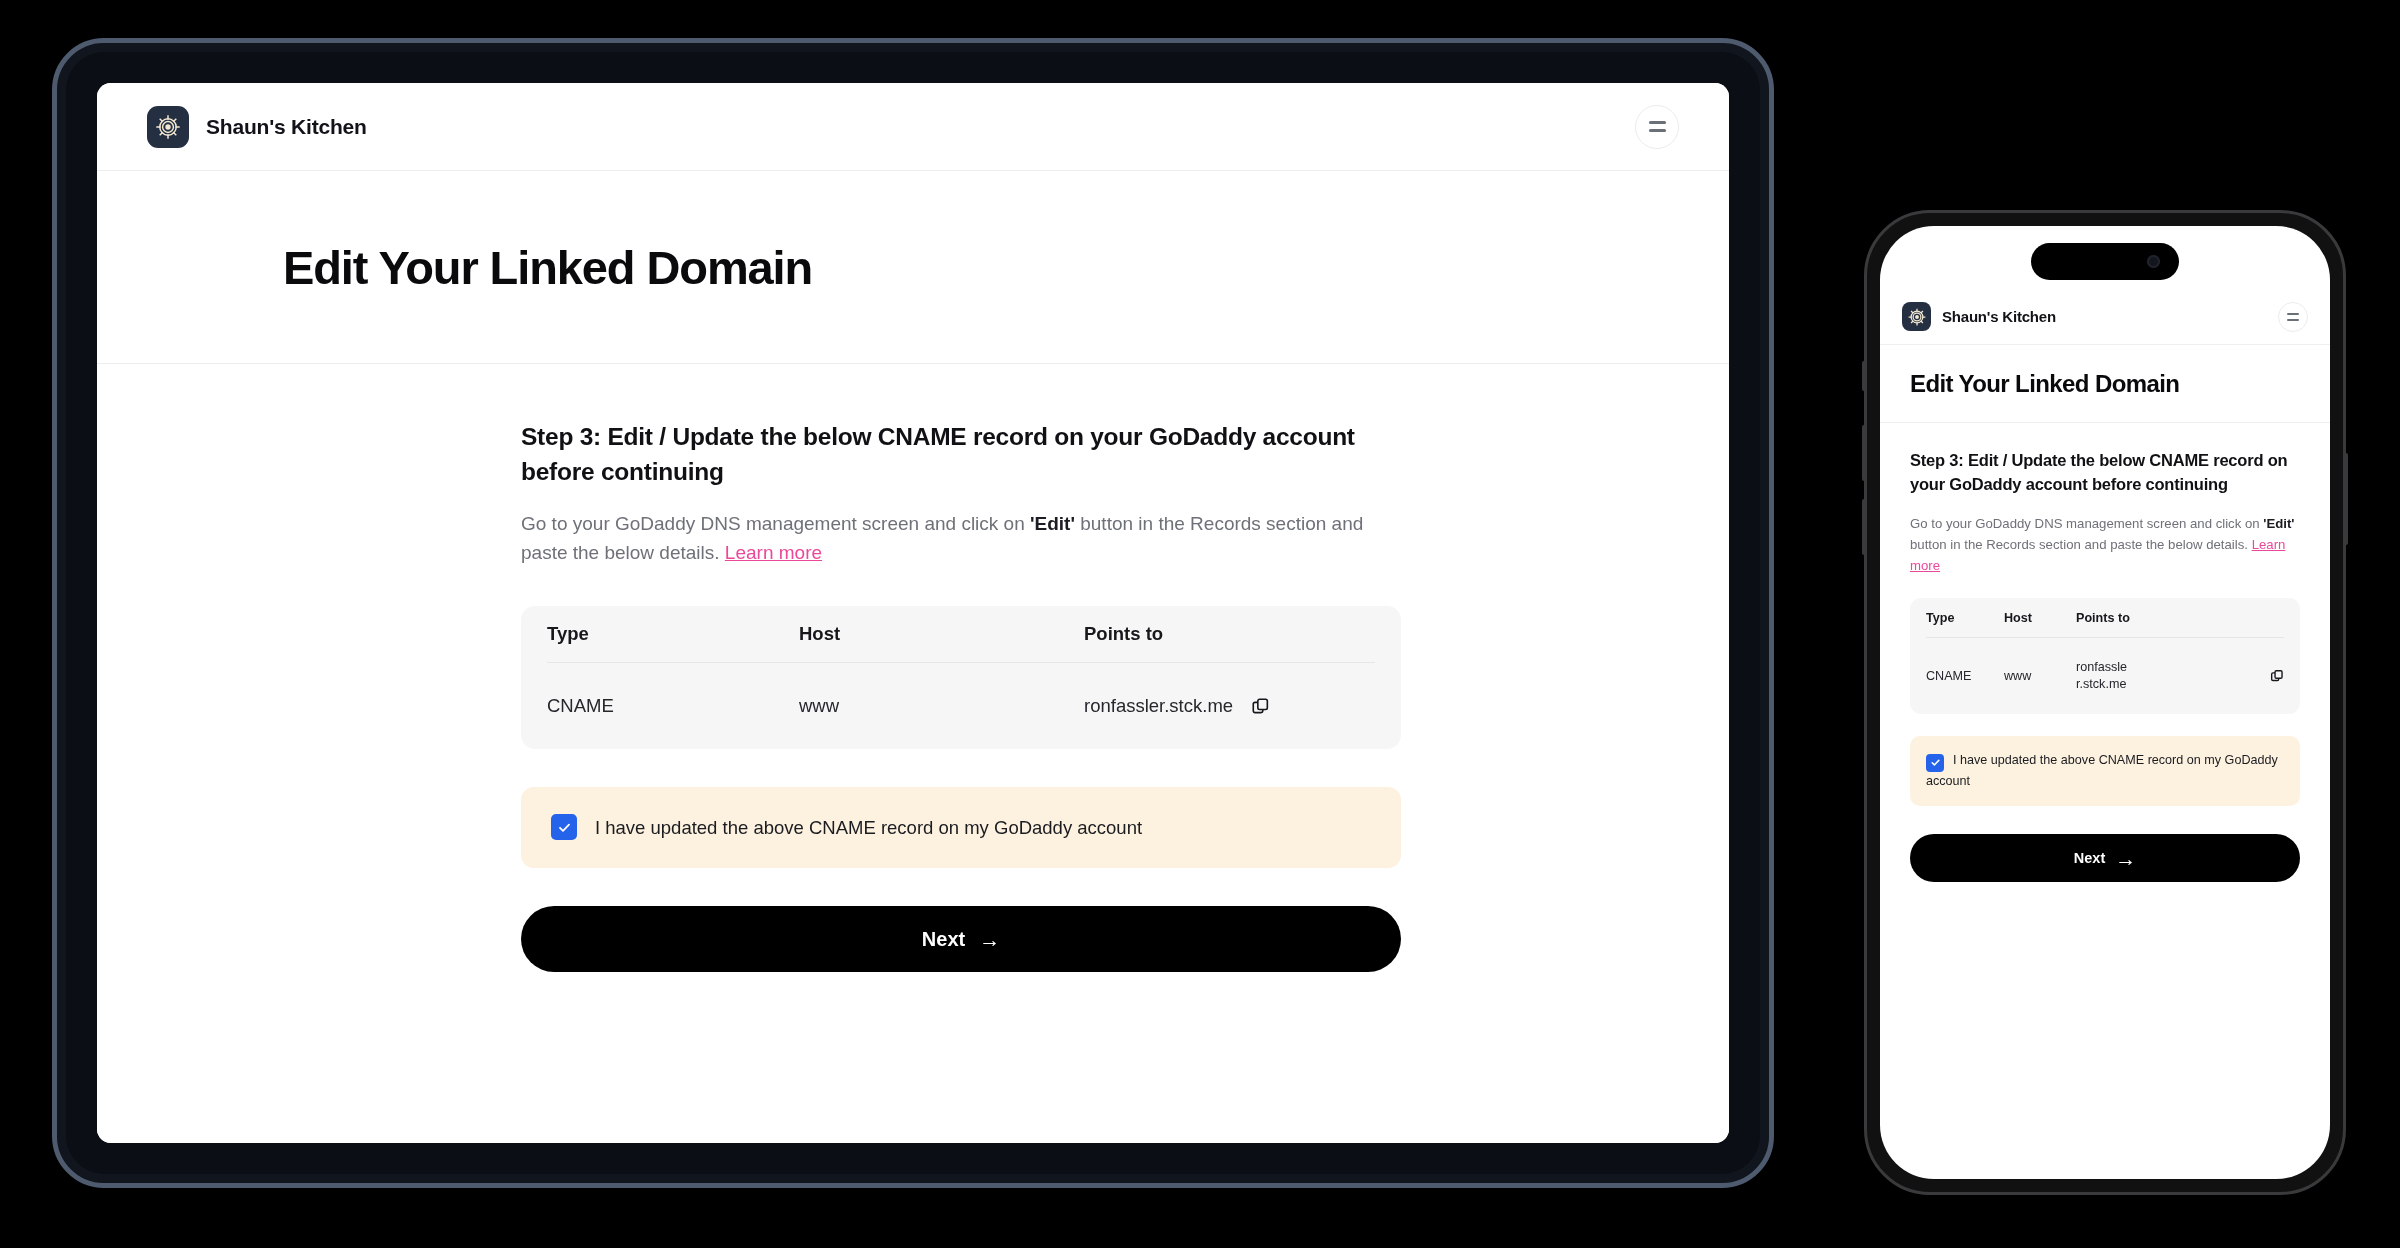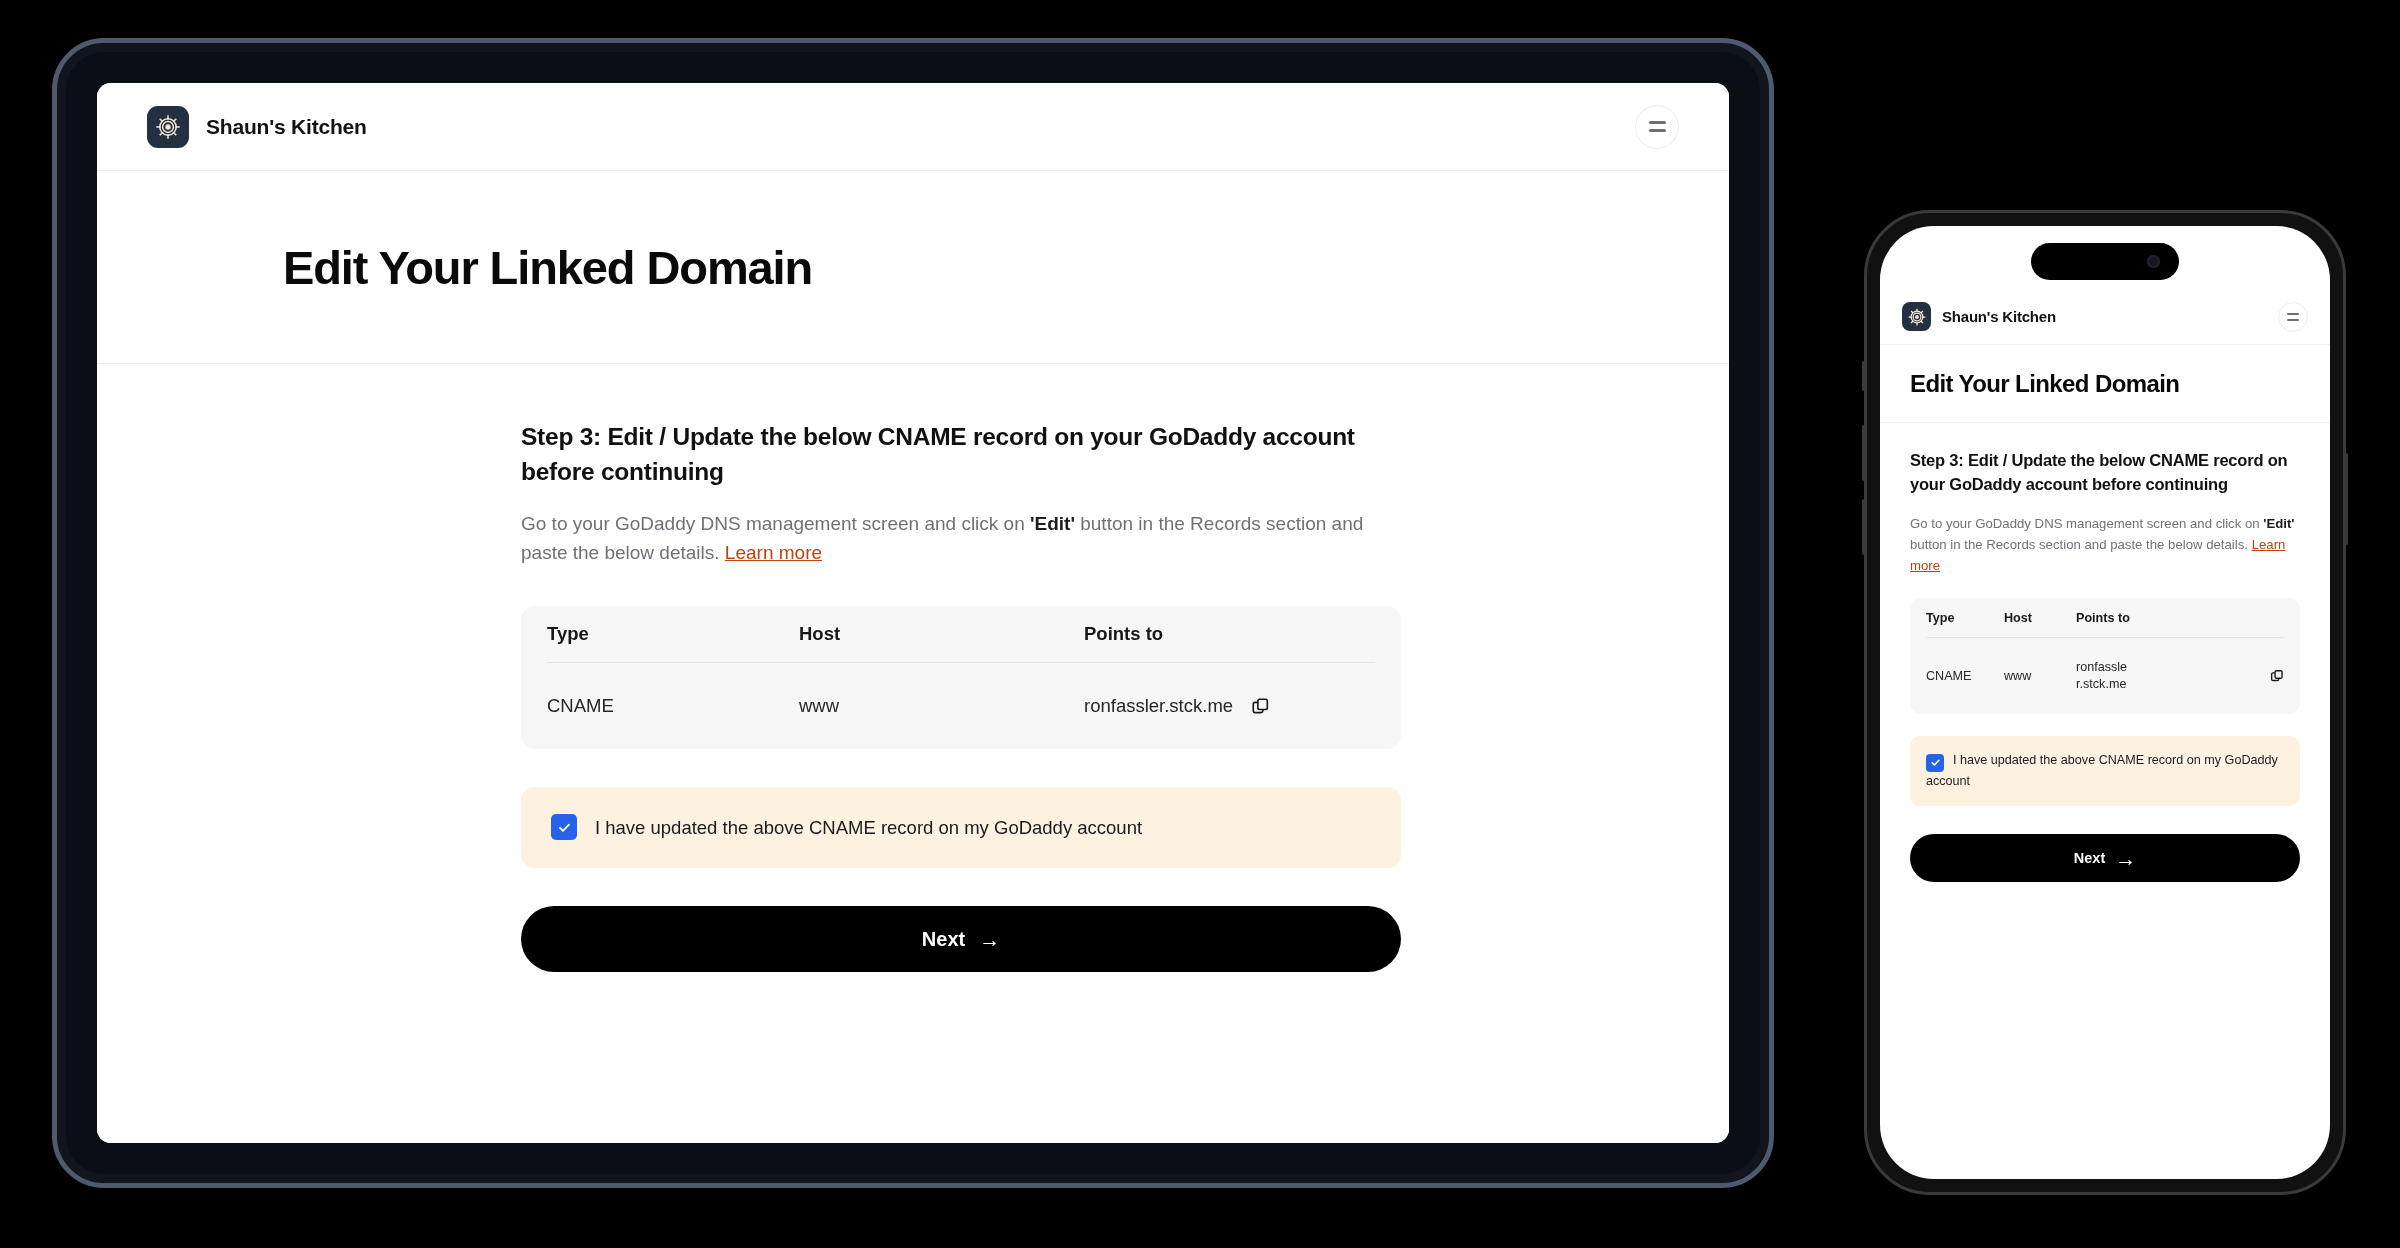--- a/index.html
+++ b/index.html
@@ -144,21 +144,21 @@
 
   .step-desc {
     margin-top: 19px;
     font-size: 19px;
     line-height: 1.55;
     color: #6e7178;
     max-width: 865px;
   }
   .step-desc b { color: #1b1d22; font-weight: 700; }
   .link {
-    color: #c2410c;
+    color: #ec4899;
     text-decoration: underline;
     cursor: pointer;
   }
 
   
   .dns-card {
     margin-top: 39px;
     width: 880px;
     background: #f6f6f7;
     border-radius: 14px;

